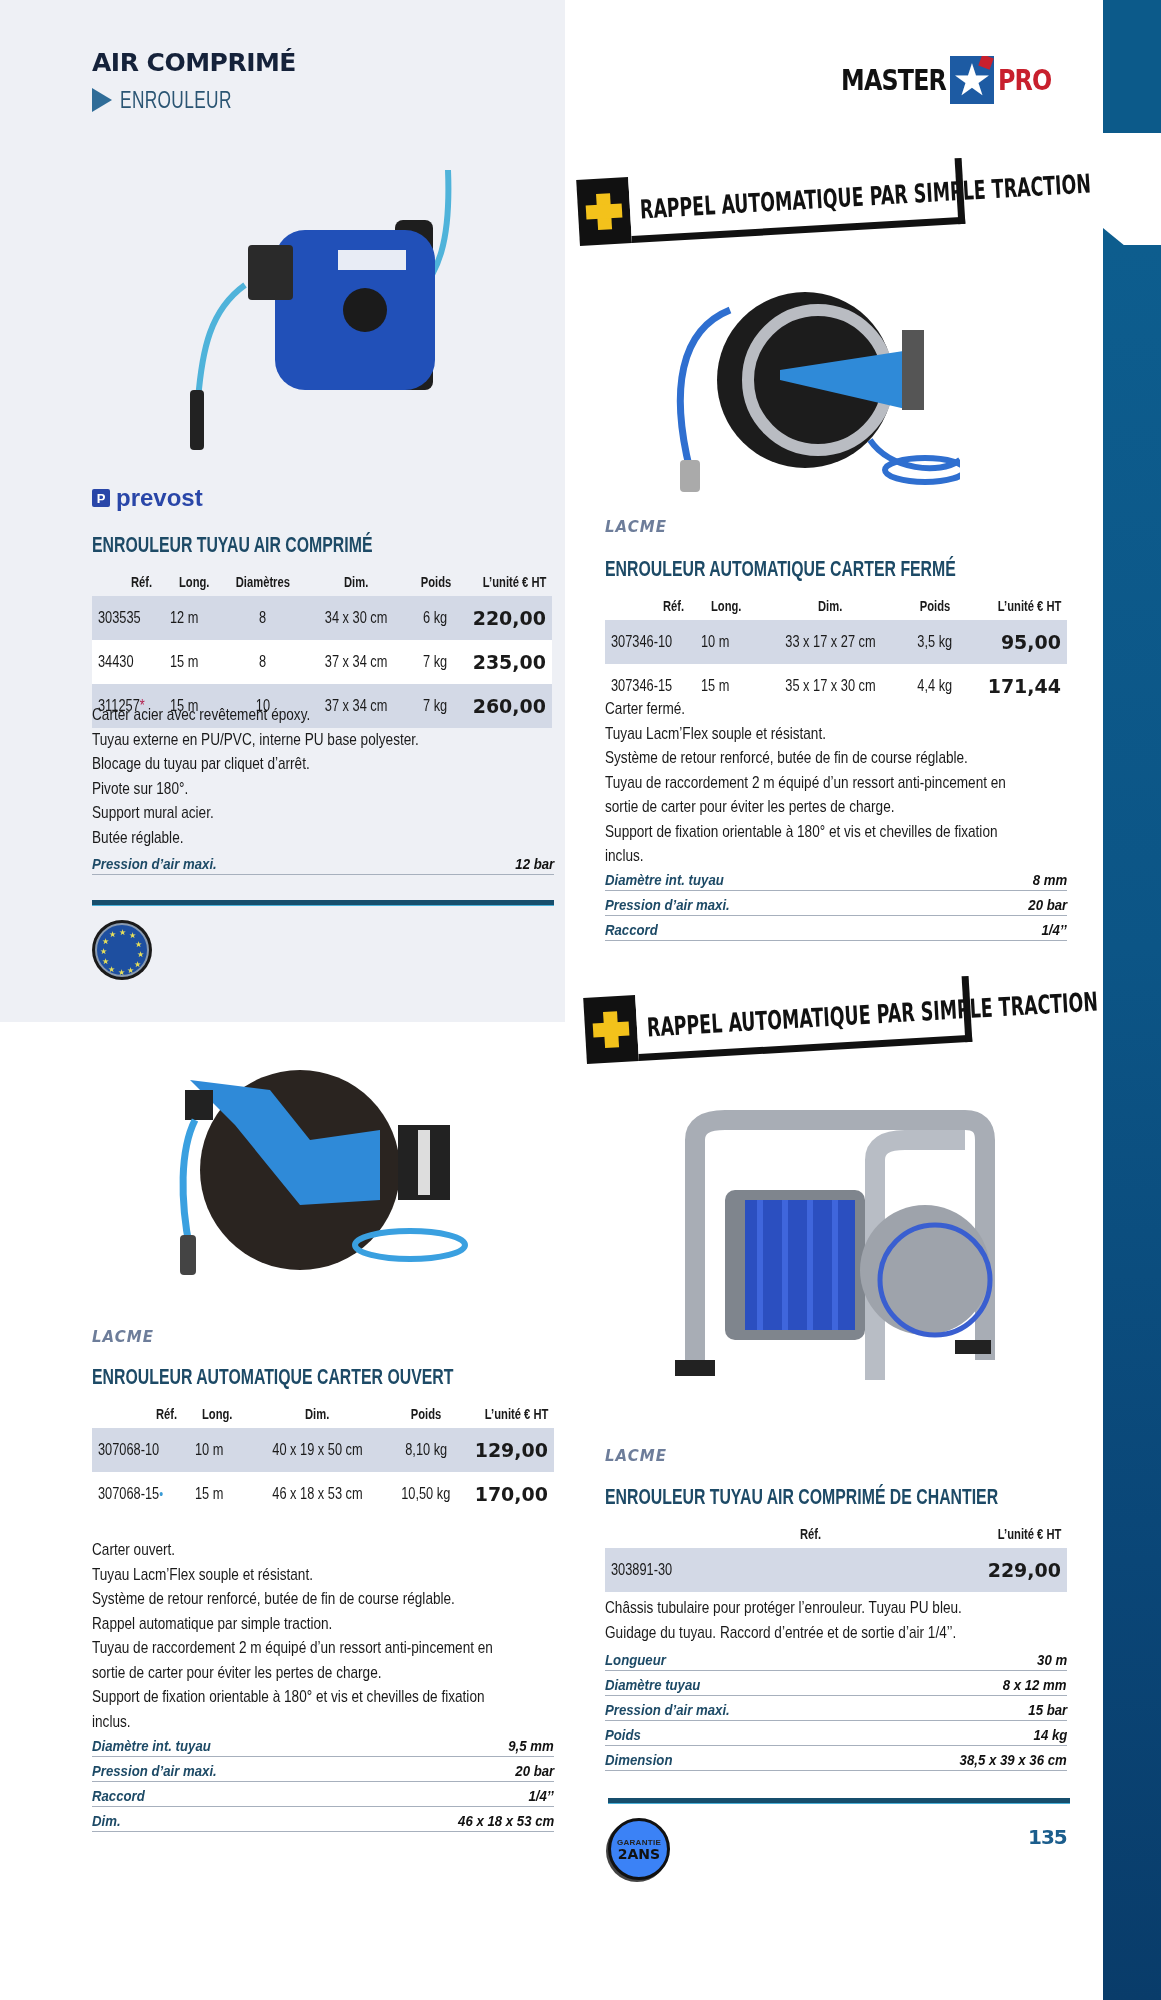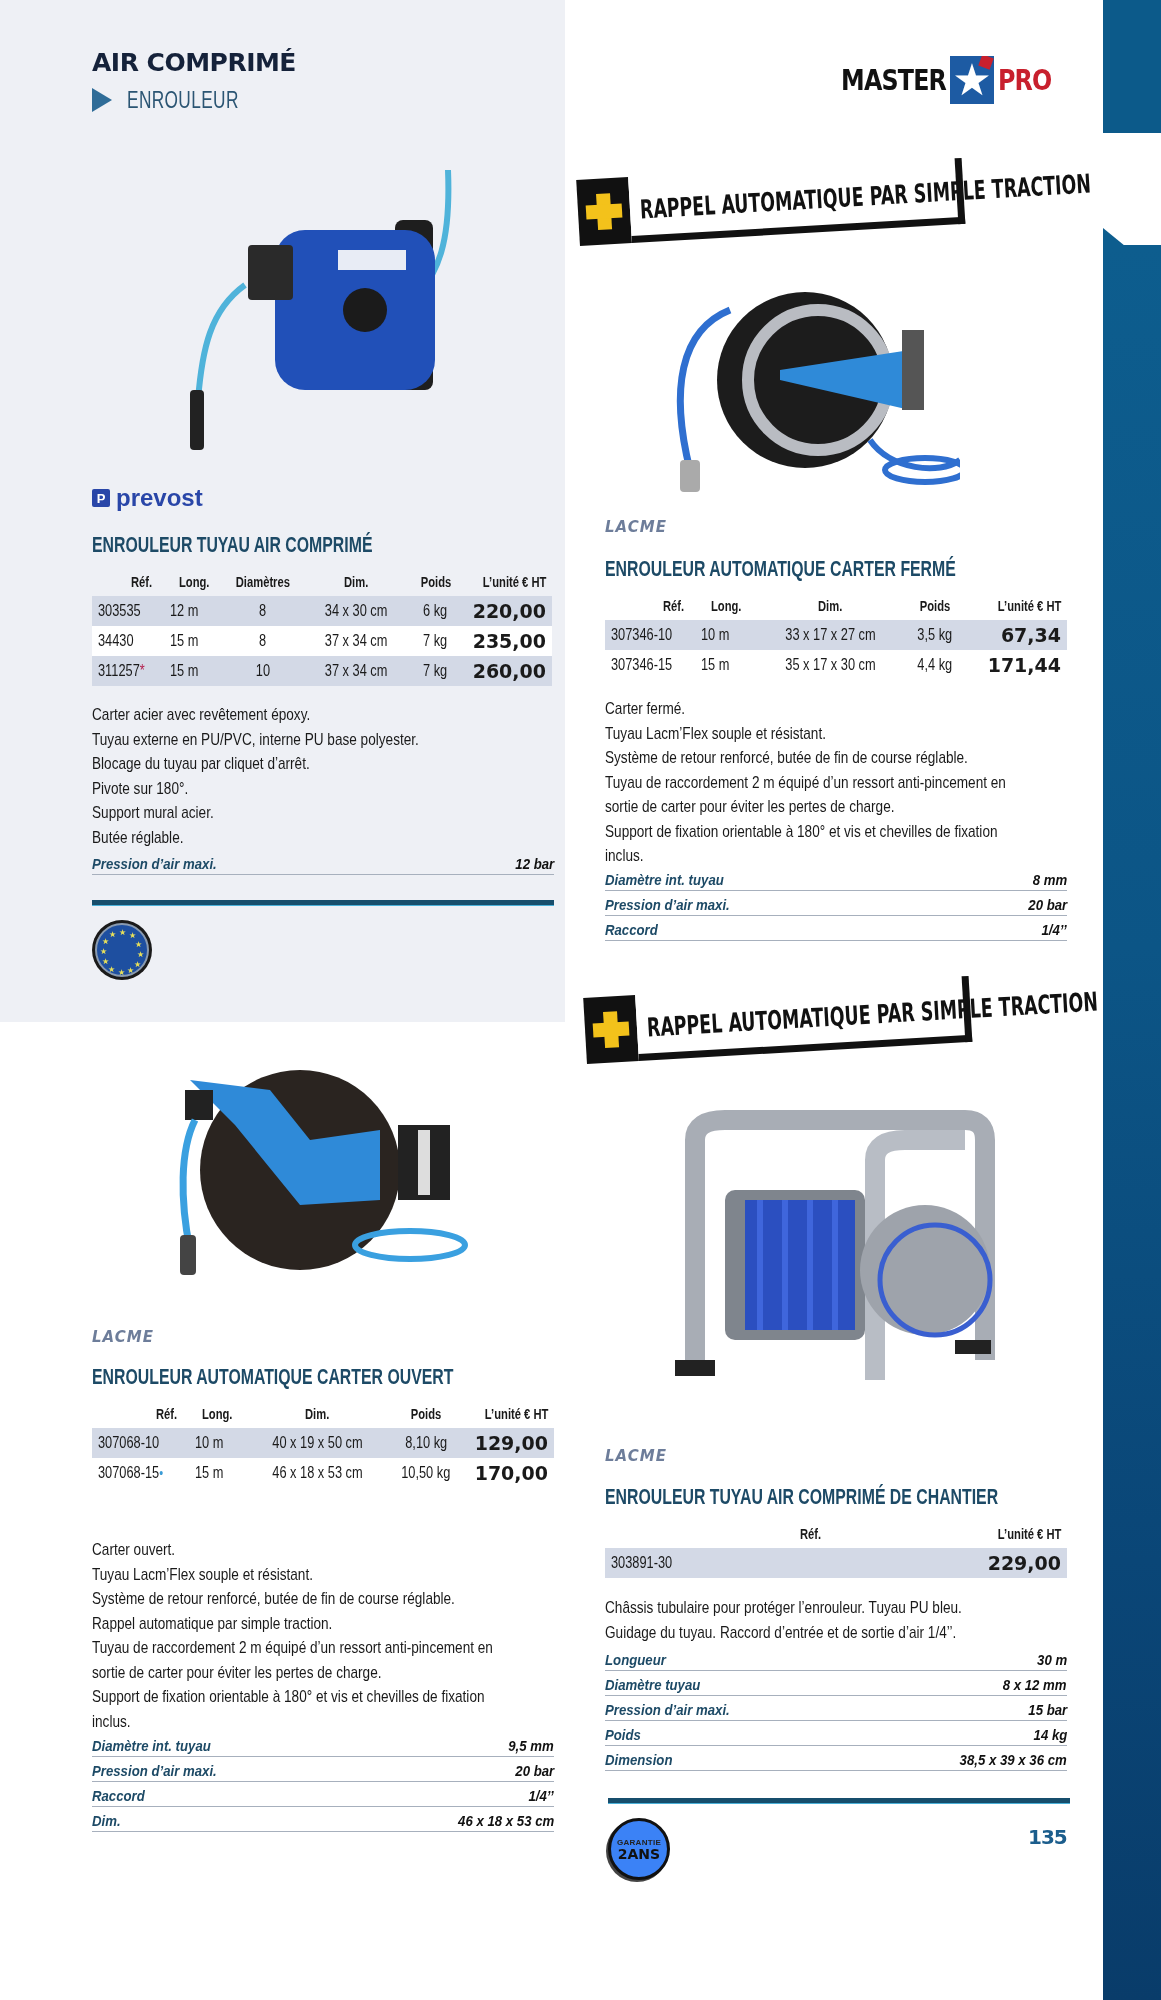--- a/index.html
+++ b/index.html
@@ -12,21 +12,21 @@
   
   .side-top { position: absolute; left: 1103px; top: 0; width: 58px; height: 133px; background: #0c5a8a; }
   .side-main { position: absolute; left: 1103px; top: 245px; width: 58px; height: 1755px;
     background: linear-gradient(180deg, #0d5d8e 0%, #0c5586 40%, #0a4677 75%, #093c6a 100%); }
   .side-notch { position: absolute; left: 1103px; top: 228px; width: 0; height: 0;
     border-left: 22px solid #0d5d8e; border-top: 18px solid transparent; }
 
   
   .section-title { position: absolute; left: 92px; top: 48px; font-family: "DejaVu Sans", sans-serif; font-weight: 900;
     font-size: 25px; letter-spacing: -0.5px; color: #15223a; }
-  .section-sub { position: absolute; left: 92px; top: 86px; display: flex; align-items: center; gap: 15px; }
+  .section-sub { position: absolute; left: 92px; top: 86px; display: flex; align-items: center; gap: 8px; }
   .triangle { width: 0; height: 0; border-left: 20px solid #2f6c98; border-top: 12px solid transparent; border-bottom: 12px solid transparent; }
   .sub-label { font-size: 24px; color: #2b5573; transform: scaleX(0.72); transform-origin: left center; letter-spacing: 0.5px; }
 
   
   .logo { position: absolute; left: 818px; top: 56px; display: flex; align-items: center; gap: 4px; }
   .logo-master { font-family: "DejaVu Sans", sans-serif; font-weight: 900; font-size: 29px; color: #111; transform: scaleX(0.82); transform-origin: right center; letter-spacing: -1px; }
   .logo-mark { width: 44px; height: 48px; background: #1d5ba3; position: relative; overflow: hidden; }
   .logo-mark .star { position: absolute; left: 2px; top: 2px; font-size: 44px; color: #fff; line-height: 44px; }
   .logo-mark .cube { position: absolute; right: 2px; top: 0; width: 12px; height: 12px; background: #c8202d; transform: rotate(20deg); }
   .logo-pro { font-family: "DejaVu Sans", sans-serif; font-weight: 900; font-size: 29px; color: #c8202d; transform: scaleX(0.82); transform-origin: left center; letter-spacing: -1px; }
@@ -48,21 +48,21 @@
   .brand-prevost { position: absolute; display: flex; align-items: center; gap: 6px; color: #2946a8; font-weight: 700; font-size: 24px; }
   .brand-prevost .pbox { width: 18px; height: 18px; background: #2946a8; color: #fff; font-size: 13px; display: flex; align-items: center; justify-content: center; border-radius: 2px; }
   .brand-lacme { position: absolute; font-family: "DejaVu Sans", sans-serif; font-style: italic; font-weight: 900; font-size: 15px; color: #6d7d9a; letter-spacing: 1px; }
 
   
   .p-title { position: absolute; font-weight: 700; font-size: 22px; color: #1d4a66; transform: scaleX(0.72); transform-origin: left center; white-space: nowrap; }
 
   
   .ptable { position: absolute; border-collapse: collapse; }
   .ptable th { font-weight: 700; font-size: 14px; color: #1a1a1a; text-align: right; padding: 4px 6px 6px 6px; white-space: nowrap; }
-  .ptable td { font-size: 16px; padding: 3px 6px; white-space: nowrap; height: 30px; }
+  .ptable td { font-size: 16px; padding: 3px 6px; white-space: nowrap; height: 44px; }
   .ptable tr.row.odd td { background: #d3d9e6; }
   .ptable tr.row.even td { background: #ffffff; }
   .ptable td.price { font-family: "DejaVu Sans", sans-serif; font-weight: 700; font-size: 19px; text-align: right; }
   .ptable th.r { text-align: right; }
   .ptable th.c, .ptable td.c { text-align: center; }
   .narrow { display: inline-block; transform: scaleX(0.8); transform-origin: left center; }
   .narrow-c { display: inline-block; transform: scaleX(0.8); transform-origin: center center; }
   .narrow-r { display: inline-block; transform: scaleX(0.8); transform-origin: right center; }
   .star-mark { color: #b3204e; }
   .dot-mark { color: #3a9bd6; font-size: 14px; }
@@ -237,21 +237,21 @@
       <th class="c" style="width:60px"><span class="narrow-c">Poids</span></th>
       <th class="r"><span class="narrow-r">L’unité € HT</span></th>
     </tr>
   </thead>
   <tbody>
     <tr class="row odd">
       <td><span class="narrow">307346-10</span></td>
       <td><span class="narrow">10 m</span></td>
       <td class="c"><span class="narrow-c">33 x 17 x 27 cm</span></td>
       <td class="c"><span class="narrow-c">3,5 kg</span></td>
-      <td class="price">67,34</td>
+      <td class="price">95,00</td>
     </tr>
     <tr class="row even">
       <td><span class="narrow">307346-15</span></td>
       <td><span class="narrow">15 m</span></td>
       <td class="c"><span class="narrow-c">35 x 17 x 30 cm</span></td>
       <td class="c"><span class="narrow-c">4,4 kg</span></td>
       <td class="price">171,44</td>
     </tr>
   </tbody>
 </table>

